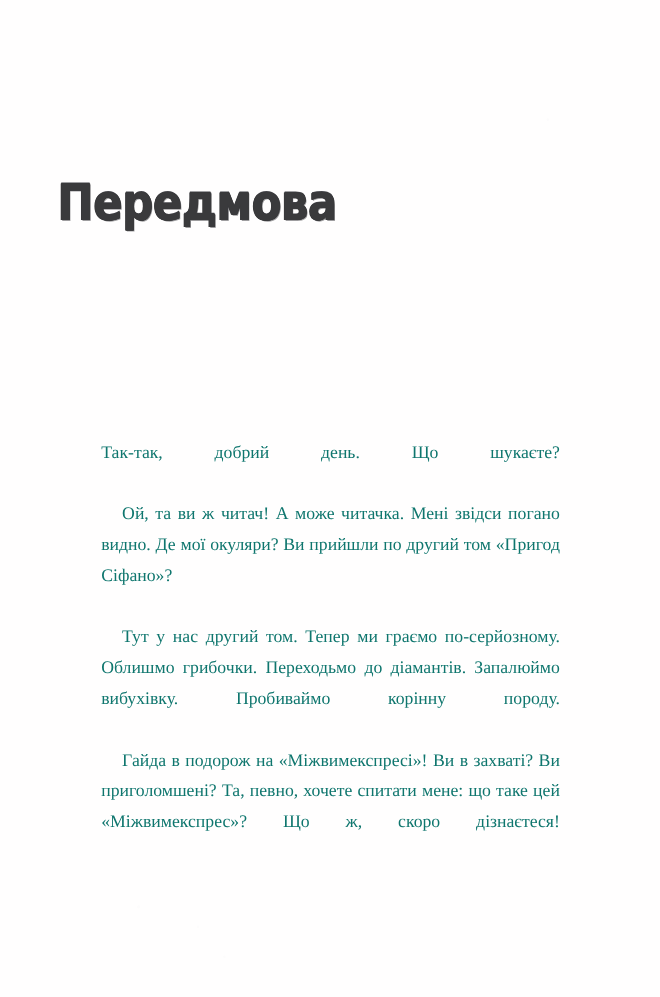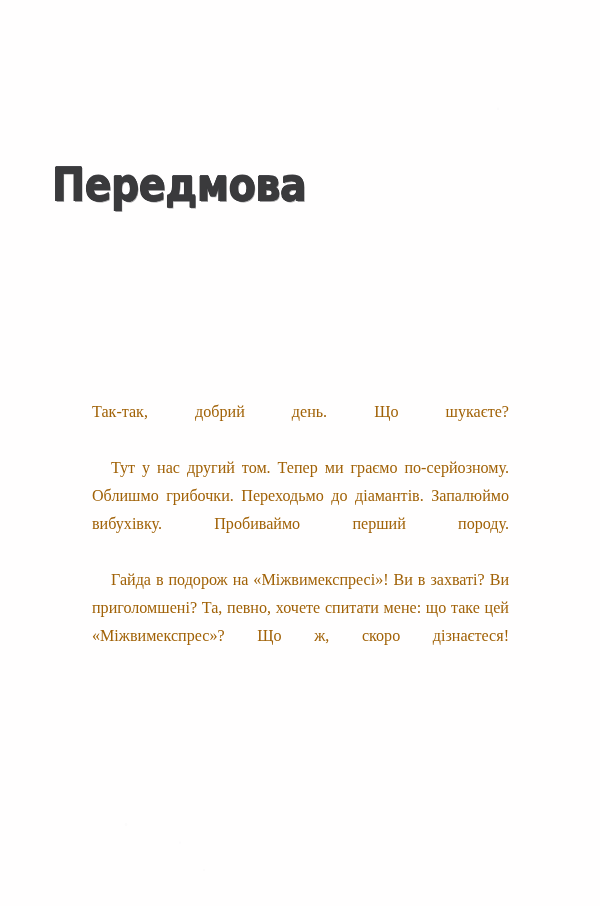--- a/index.html
+++ b/index.html
@@ -62,21 +62,21 @@
     top: 398px;
     width: 417px;
   }
   .para {
     margin: 0;
     font-size: 16.1px;
     line-height: 28px;
     text-align: justify;
     text-justify: inter-word;
     text-indent: 19px;
-    color: #a16207;
+    color: #0f766e;
     hyphens: none;
     word-spacing: 0.1px;
   }
   .para.no-indent {
     text-indent: 0;
   }
   
   .para:after {
     content: "";
     display: inline-block;
@@ -102,17 +102,18 @@
 <div class="page">
 
   <div class="scan-noise"></div>
 
   <div class="chapter-title-wrap">
     <h1 class="chapter-title">Передмова</h1>
   </div>
 
   <div class="body-text">
     <p class="para no-indent">Так-так, добрий день. Що шукаєте?</p>
-    <p class="para">Тут у нас другий том. Тепер ми граємо по-серйозному. Облишмо грибочки. Переходьмо до діамантів. Запалюймо вибухівку. Пробиваймо перший породу.</p>
+    <p class="para">Ой, та ви ж читач! А може читачка. Мені звідси погано видно. Де мої окуляри? Ви прийшли по другий том «Пригод Сіфано»?</p>
+    <p class="para">Тут у нас другий том. Тепер ми граємо по-серйозному. Облишмо грибочки. Переходьмо до діамантів. Запалюймо вибухівку. Пробиваймо корінну породу.</p>
     <p class="para">Гайда в подорож на «Міжвимекспресі»! Ви в захваті? Ви приголомшені? Та, певно, хочете спитати мене: що таке цей «Міжвимекспрес»? Що ж, скоро дізнаєтеся!</p>
   </div>
 
 </div>
 
 </body></html>

